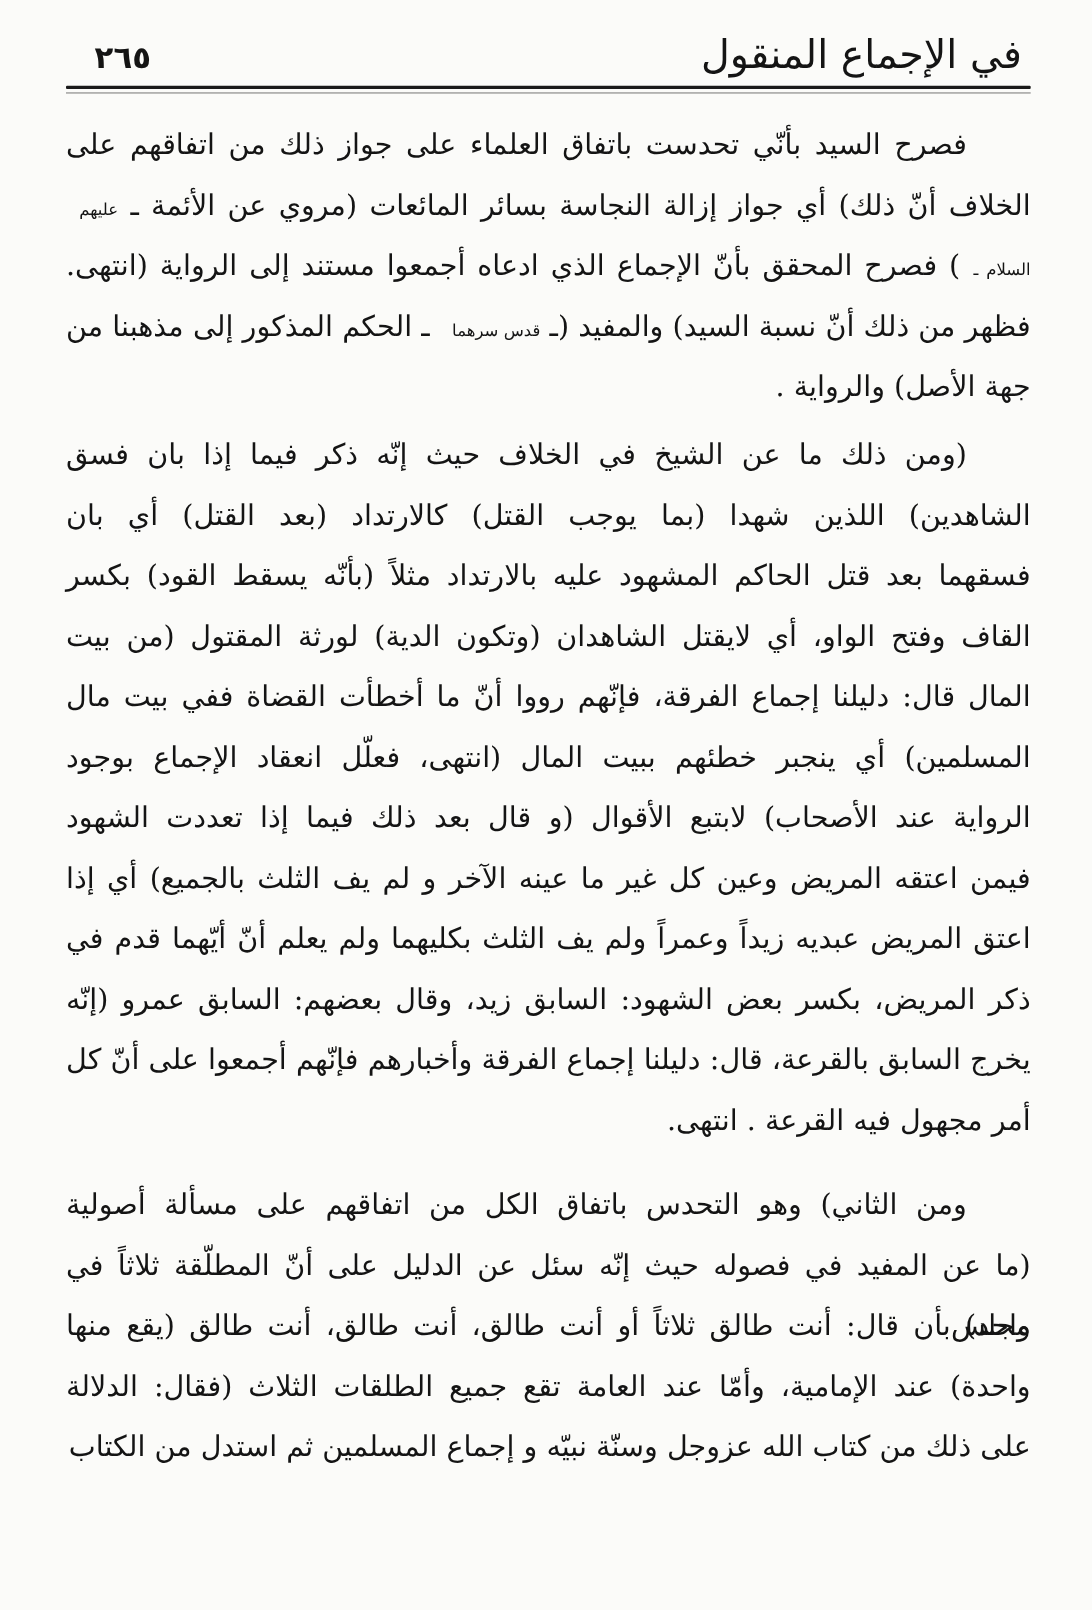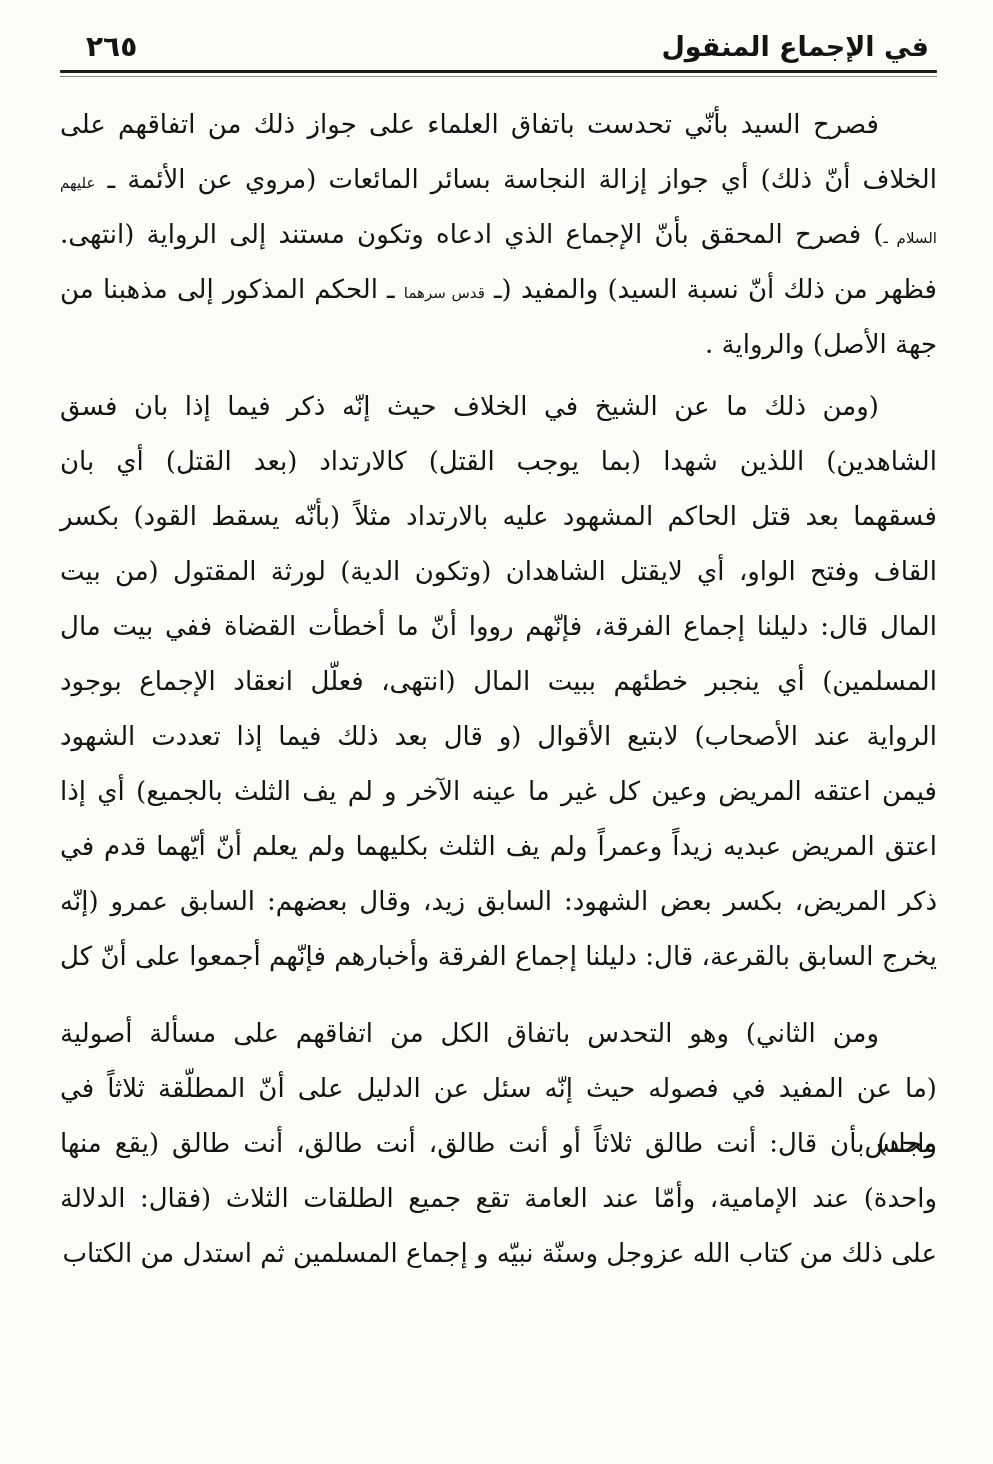--- a/index.html
+++ b/index.html
@@ -15,71 +15,72 @@
     padding: 30px 56px 0 60px;
     direction: rtl;
     color: #141414;
   }
   .header {
     display: flex;
     justify-content: space-between;
     align-items: baseline;
     padding: 0 8px 0 26px;
   }
-  .title  { font-size: 27px; font-weight: 700; letter-spacing: 0; }
+  .title  { font-size: 36px; font-weight: 400; letter-spacing: 0; }
   .pagenum{ font-size: 28px; font-weight: 700; letter-spacing: 2px; }
   .rule { margin-top: 7px; }
   .rule-thick { height: 3px; background: #1a1a1a; border-radius: 1px; }
   .rule-thin  { height: 1px; background: #6d6d6d; margin-top: 3px; opacity: .85; }
   .textbody { margin-top: 20px; font-size: 26px; }
   .paragraph { margin: 0; }
   .paragraph + .paragraph { margin-top: 7px; }
   .paragraph:last-child { margin-top: 22px; }
   .line {
     height: 55px; line-height: 55px;
     text-align: justify;
     text-align-last: justify;
     white-space: normal;
   }
   .line.first { padding-right: 58px; }
   .line.last  { text-align-last: right; }
-  .sm { font-size: 15px; }
+  .sm { font-size: 15px; margin-left: 12px; }
 </style>
 </head>
 <body>
 
 <div class="page">
   <div class="header">
     <div class="title">في الإجماع المنقول</div>
     <div class="pagenum">٢٦٥</div>
   </div>
   <div class="rule">
     <div class="rule-thick"></div>
     <div class="rule-thin"></div>
   </div>
   <div class="textbody" id="text-body">
       <div class="paragraph">
         <div class="line first"><span class="seg">فصرح السيد بأنّي تحدست باتفاق العلماء على جواز ذلك من اتفاقهم على</span></div>
         <div class="line"><span class="seg">الخلاف أنّ ذلك) أي جواز إزالة النجاسة بسائر المائعات (مروي عن الأئمة ـ </span><span class="sm">عليهم</span></div>
-        <div class="line"><span class="sm">السلام ـ</span><span class="seg">) فصرح المحقق بأنّ الإجماع الذي ادعاه وتكون مستند إلى الرواية (انتهى.</span></div>
+        <div class="line"><span class="sm">السلام ـ</span><span class="seg">) فصرح المحقق بأنّ الإجماع الذي ادعاه أجمعوا مستند إلى الرواية (انتهى.</span></div>
         <div class="line"><span class="seg">فظهر من ذلك أنّ نسبة السيد) والمفيد (ـ </span><span class="sm">قدس سرهما</span><span class="seg"> ـ الحكم المذكور إلى مذهبنا من</span></div>
         <div class="line last"><span class="seg">جهة الأصل) والرواية .</span></div>
       </div>
       <div class="paragraph">
         <div class="line first"><span class="seg">(ومن ذلك ما عن الشيخ في الخلاف حيث إنّه ذكر فيما إذا بان فسق</span></div>
         <div class="line"><span class="seg">الشاهدين) اللذين شهدا (بما يوجب القتل) كالارتداد (بعد القتل) أي بان</span></div>
         <div class="line"><span class="seg">فسقهما بعد قتل الحاكم المشهود عليه بالارتداد مثلاً (بأنّه يسقط القود) بكسر</span></div>
         <div class="line"><span class="seg">القاف وفتح الواو، أي لايقتل الشاهدان (وتكون الدية) لورثة المقتول (من بيت</span></div>
         <div class="line"><span class="seg">المال قال: دليلنا إجماع الفرقة، فإنّهم رووا أنّ ما أخطأت القضاة ففي بيت مال</span></div>
         <div class="line"><span class="seg">المسلمين) أي ينجبر خطئهم ببيت المال (انتهى، فعلّل انعقاد الإجماع بوجود</span></div>
         <div class="line"><span class="seg">الرواية عند الأصحاب) لابتبع الأقوال (و قال بعد ذلك فيما إذا تعددت الشهود</span></div>
         <div class="line"><span class="seg">فيمن اعتقه المريض وعين كل غير ما عينه الآخر و لم يف الثلث بالجميع) أي إذا</span></div>
         <div class="line"><span class="seg">اعتق المريض عبديه زيداً وعمراً ولم يف الثلث بكليهما ولم يعلم أنّ أيّهما قدم في</span></div>
         <div class="line"><span class="seg">ذكر المريض، بكسر بعض الشهود: السابق زيد، وقال بعضهم: السابق عمرو (إنّه</span></div>
         <div class="line"><span class="seg">يخرج السابق بالقرعة، قال: دليلنا إجماع الفرقة وأخبارهم فإنّهم أجمعوا على أنّ كل</span></div>
+        <div class="line last"><span class="seg">أمر مجهول فيه القرعة . انتهى.</span></div>
       </div>
       <div class="paragraph">
         <div class="line first"><span class="seg">ومن الثاني) وهو التحدس باتفاق الكل من اتفاقهم على مسألة أصولية</span></div>
         <div class="line"><span class="seg">(ما عن المفيد في فصوله حيث إنّه سئل عن الدليل على أنّ المطلّقة ثلاثاً في مجلس</span></div>
         <div class="line"><span class="seg">واحد) بأن قال: أنت طالق ثلاثاً أو أنت طالق، أنت طالق، أنت طالق (يقع منها</span></div>
         <div class="line"><span class="seg">واحدة) عند الإمامية، وأمّا عند العامة تقع جميع الطلقات الثلاث (فقال: الدلالة</span></div>
         <div class="line last"><span class="seg">على ذلك من كتاب الله عزوجل وسنّة نبيّه و إجماع المسلمين ثم استدل من الكتاب</span></div>
       </div>
     </div>
 </div>

